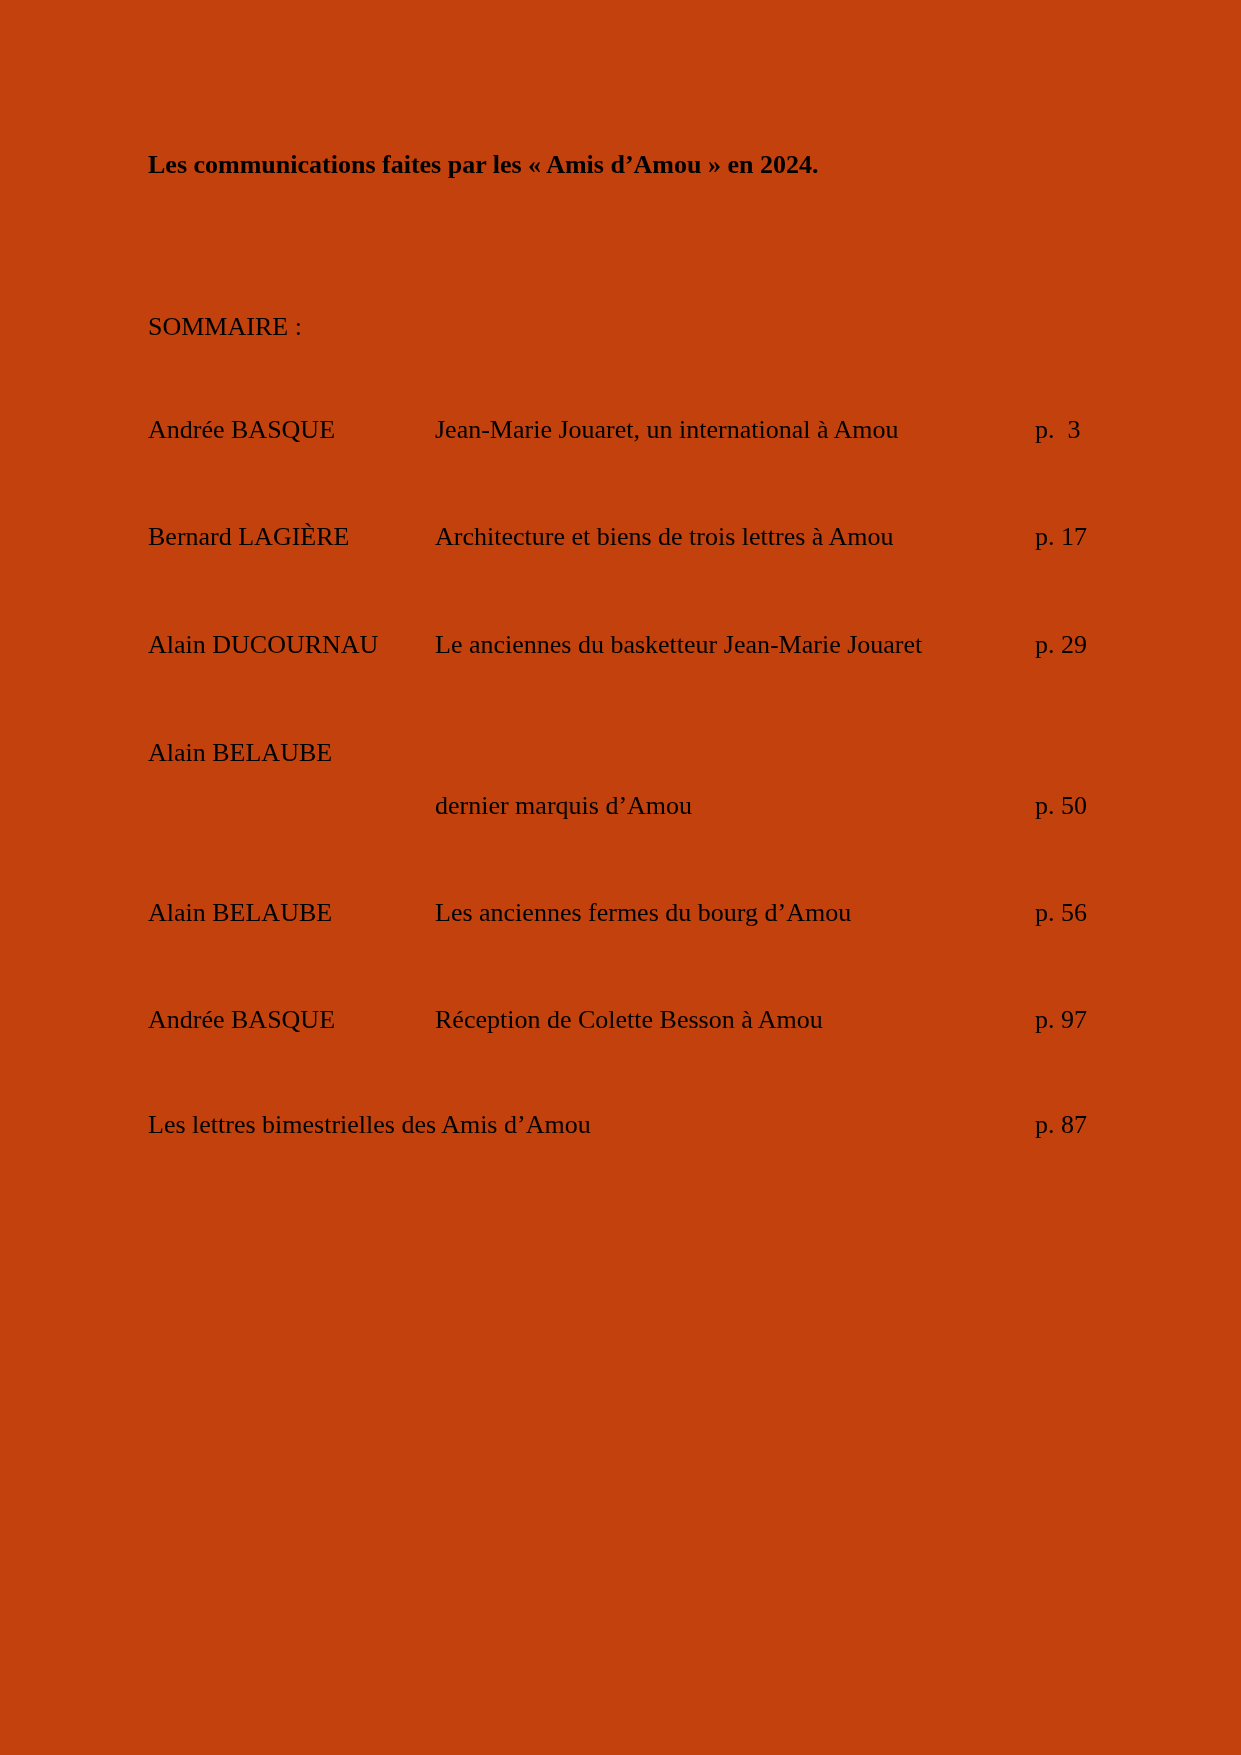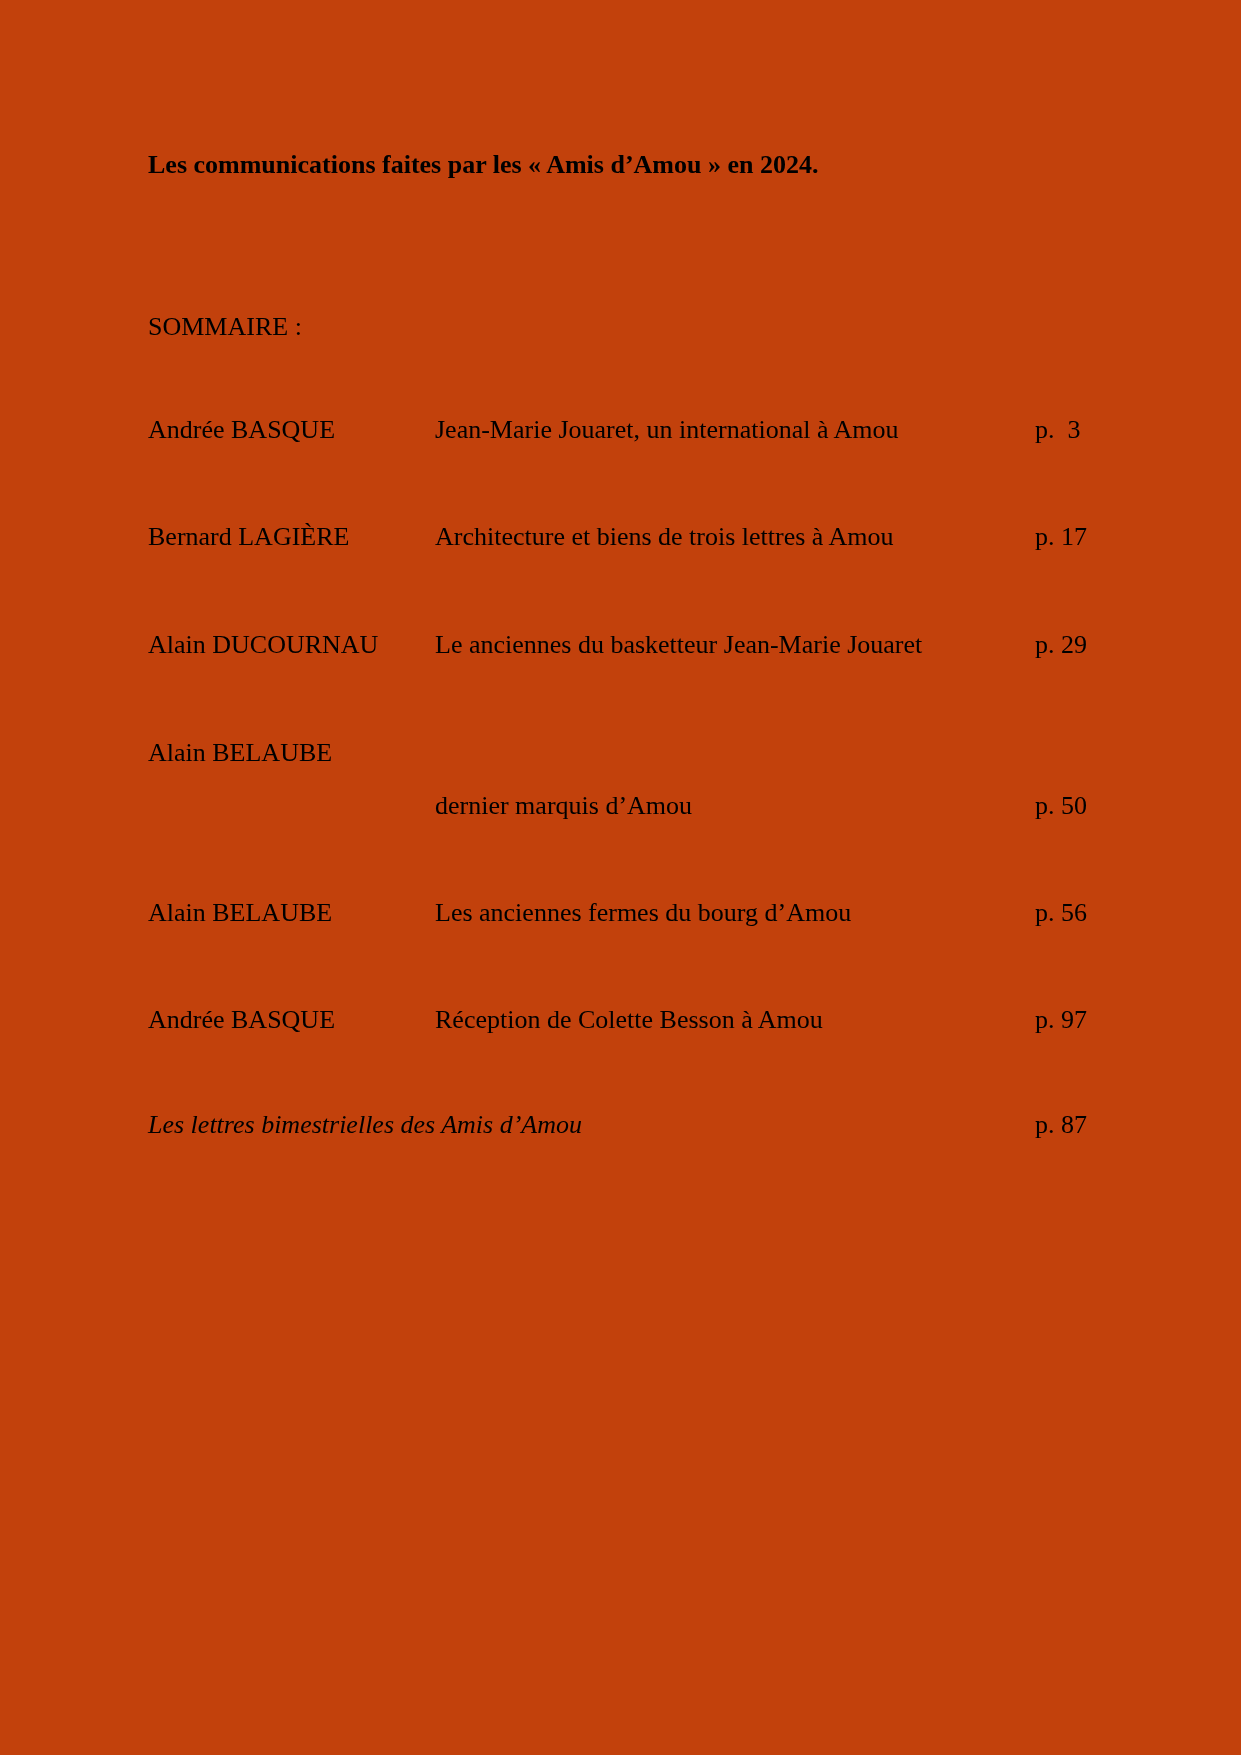--- a/index.html
+++ b/index.html
@@ -34,21 +34,21 @@
   .row {
     position: absolute;
     left: 148px;
     width: 945px;
     display: flex;
     align-items: flex-end;
     white-space: nowrap;
   }
   .col-author { flex: 0 0 287px; }
   .col-title  { flex: 0 0 600px; }
-  .col-full   { flex: 0 0 887px; font-style: italic; }
+  .col-full   { flex: 0 0 887px; }
   .col-page   { flex: 1 1 auto; white-space: pre; }
   .r1  { top: 415px; }
   .r2  { top: 522px; }
   .r3  { top: 630px; }
   .r4a { top: 738px; }
   .r4b { top: 791px; }
   .r5  { top: 898px; }
   .r6  { top: 1005px; }
   .r7  { top: 1110px; }
 </style>

